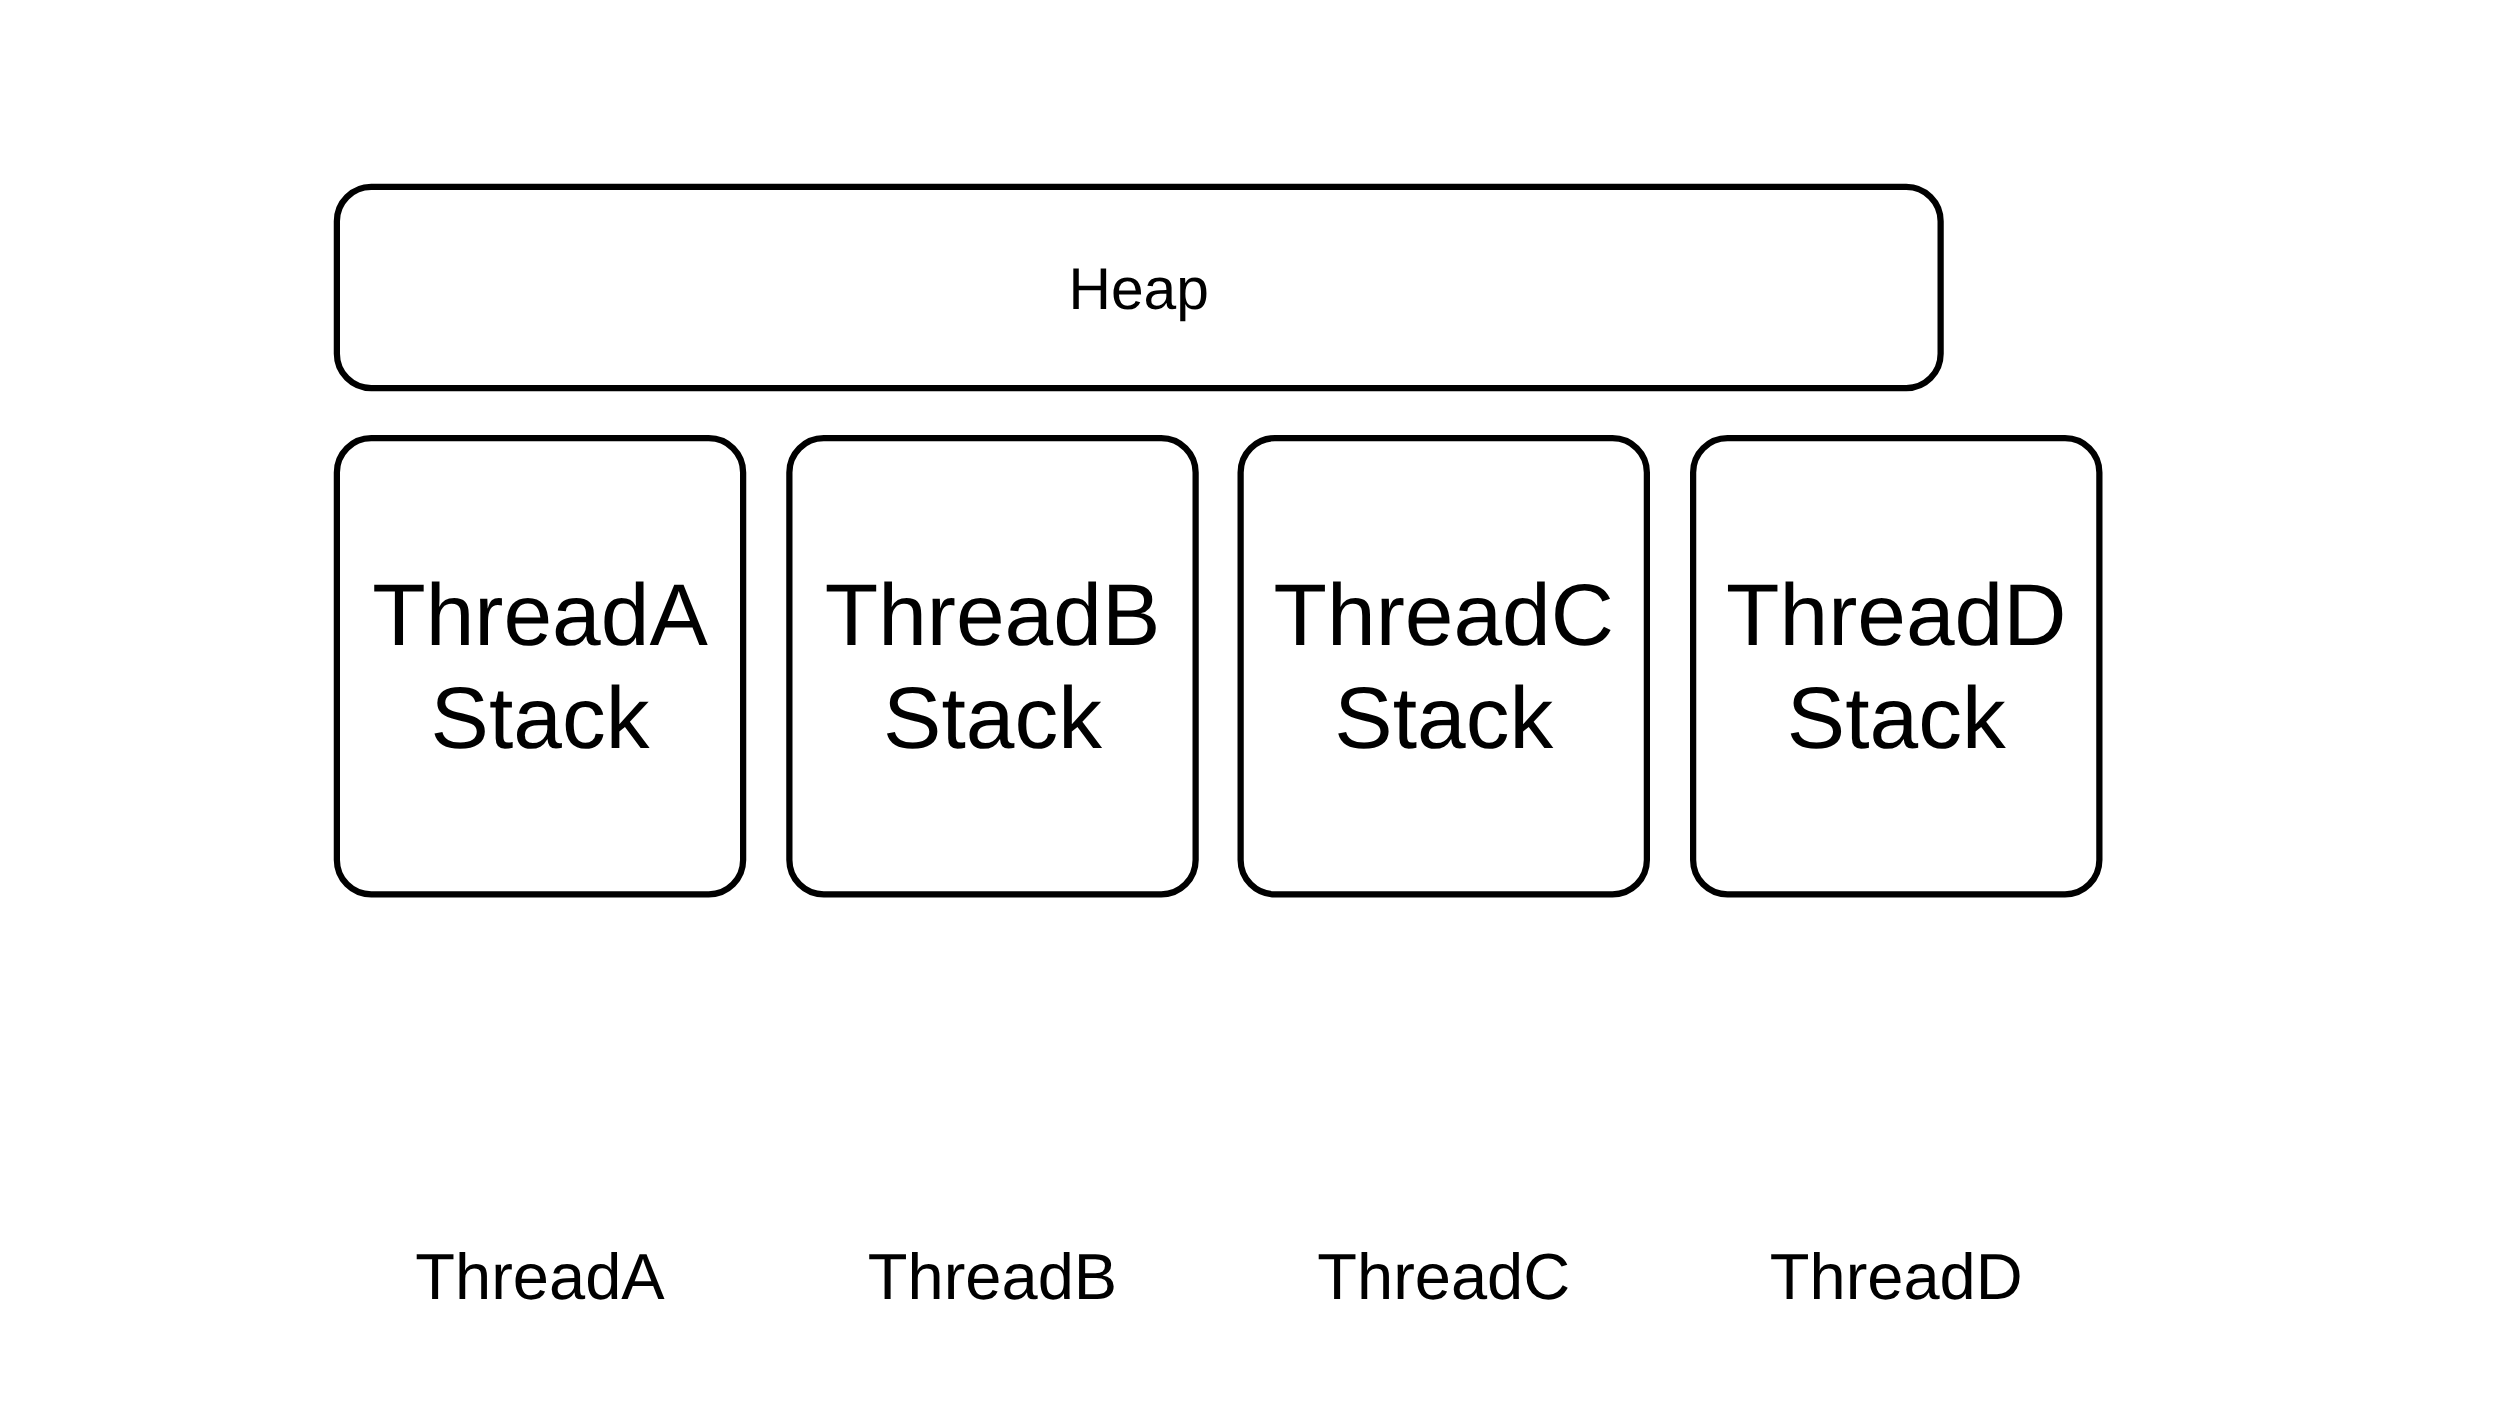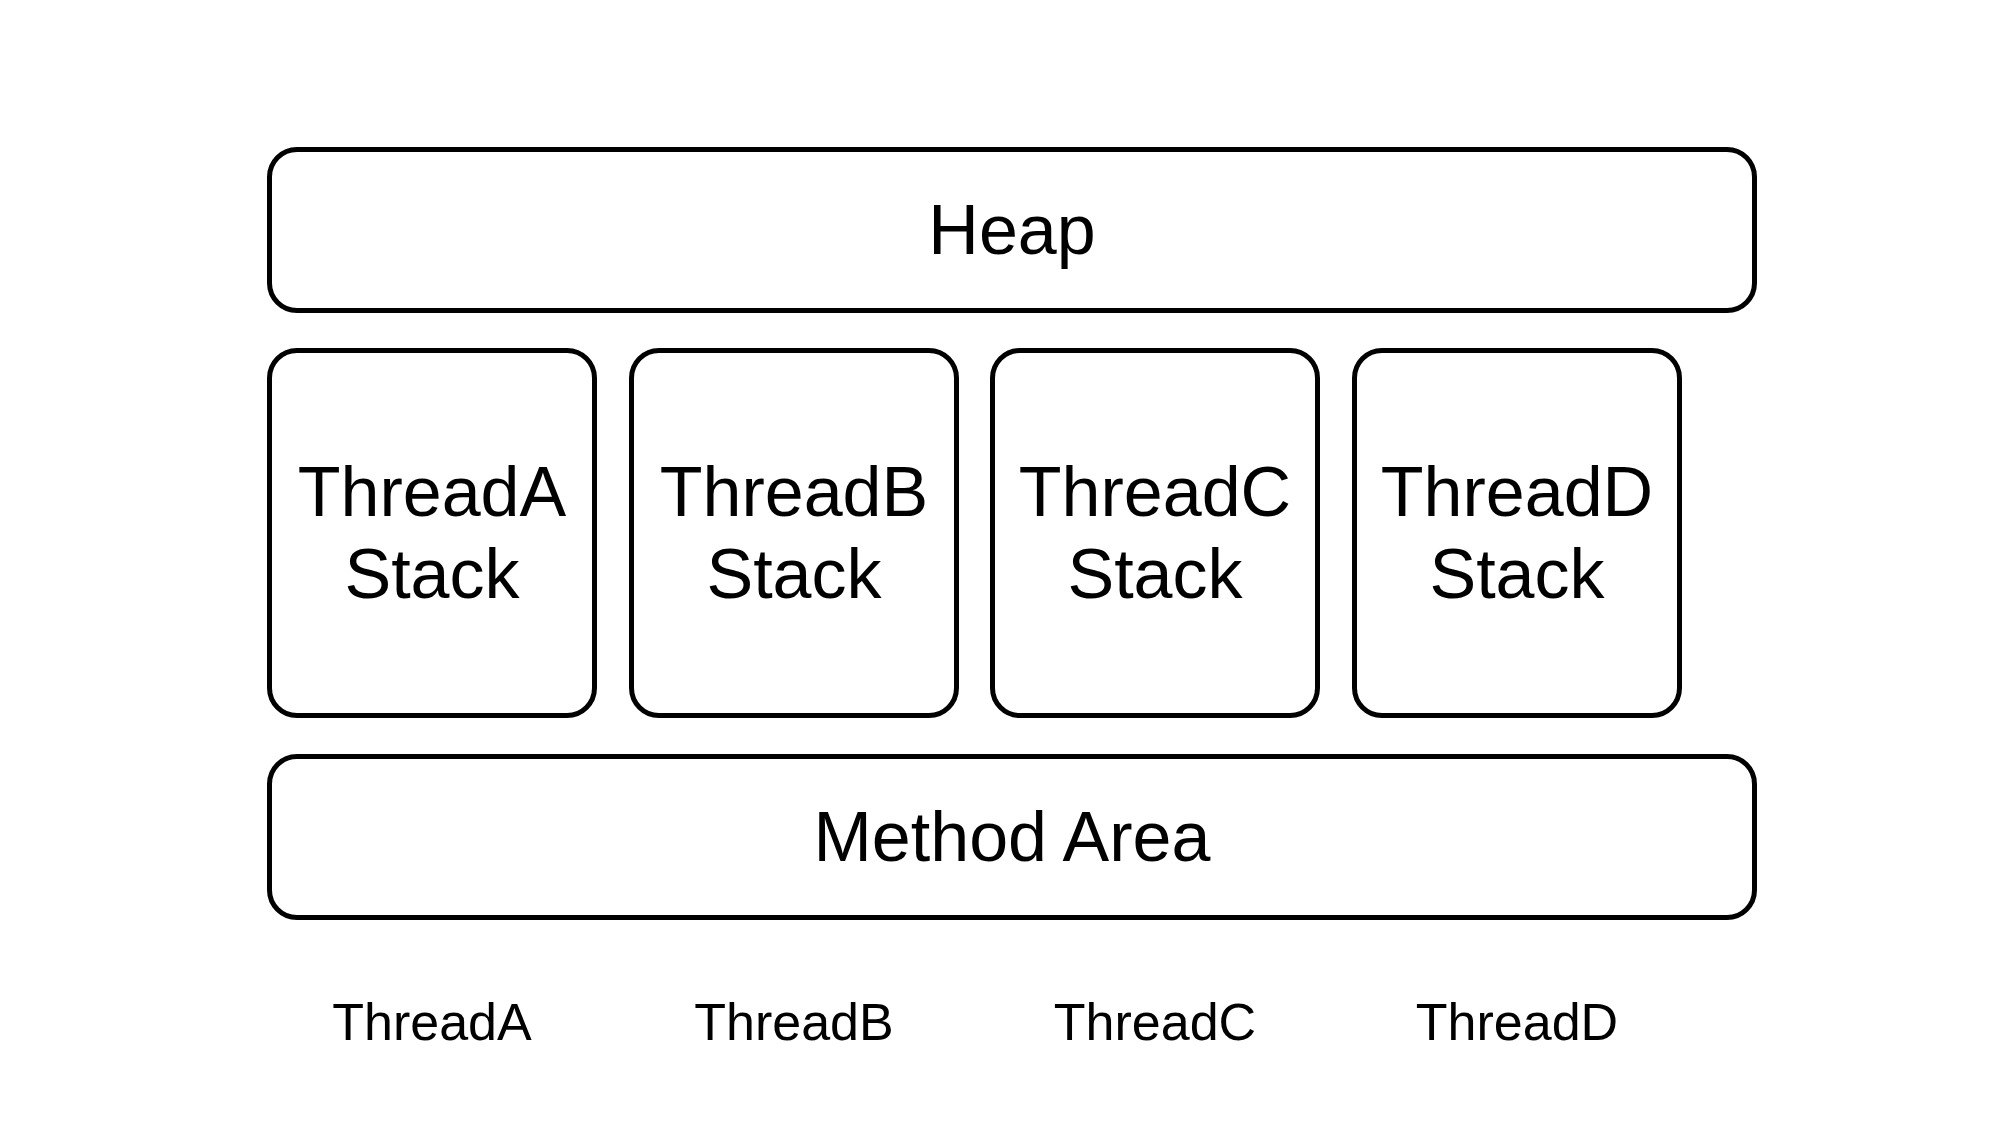--- a/index.html
+++ b/index.html
@@ -22,23 +22,23 @@
     border: 5px solid #000000;
     border-radius: 30px;
     background: #ffffff;
     display: flex;
     align-items: center;
     justify-content: center;
     text-align: center;
   }
   .wide-box {
     left: 267px;
-    width: 1490px;
+    width: 1288px;
     height: 166px;
-    font-size: 70px;
+    font-size: 47px;
   }
   .heap-box   { top: 147px; }
   .method-box { top: 754px; }
   .stack-box {
     top: 348px;
     width: 330px;
     height: 370px;
     font-size: 70px;
     line-height: 82px;
     flex-direction: column;
@@ -83,22 +83,19 @@
   <div class="box stack-box stack-3">
     <span>ThreadC</span>
     <span>Stack</span>
   </div>
 
   <div class="box stack-box stack-4">
     <span>ThreadD</span>
     <span>Stack</span>
   </div>
 
-  <div class="box wide-box method-box">
-    <span>Method Area</span>
-  </div>
 
   <div class="thread-label tl-1">ThreadA</div>
   <div class="thread-label tl-2">ThreadB</div>
   <div class="thread-label tl-3">ThreadC</div>
   <div class="thread-label tl-4">ThreadD</div>
 
 </div>
 
 </body></html>

